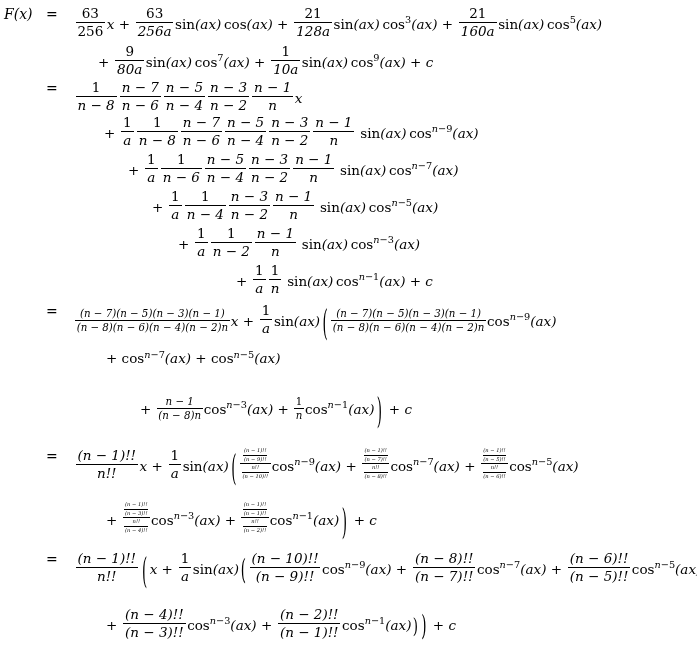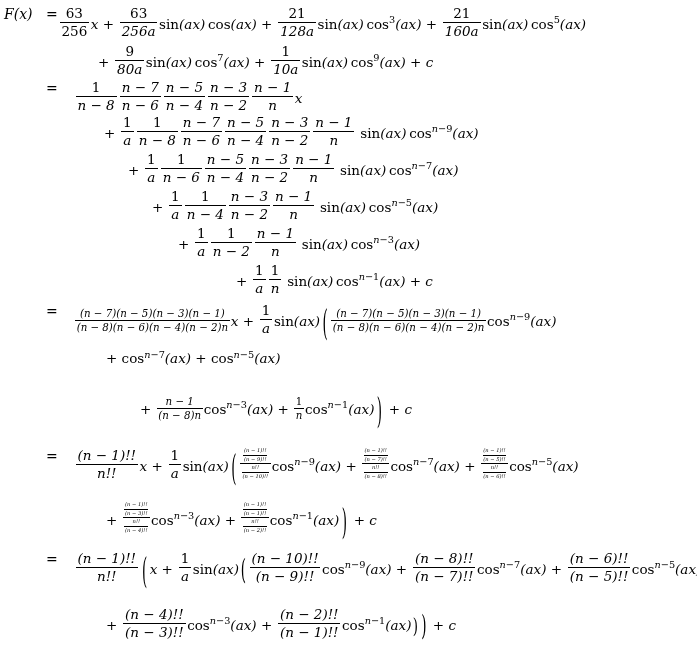--- a/index.html
+++ b/index.html
@@ -98,21 +98,21 @@
     font-size: 14px;
   }
   .rel {
     position: absolute;
     left: 46px;
     font-style: normal;
     font-size: 14px;
   }
   .body {
     position: absolute;
-    left: 58px;
+    left: 74px;
   }
 </style>
 </head>
 <body>
 
 <div id="sheet">
 
   <div class="eqline" style="top:6px; left:0; width:697px;">
     <span class="lhs math">F(x)</span>
     <span class="rel">=</span>

